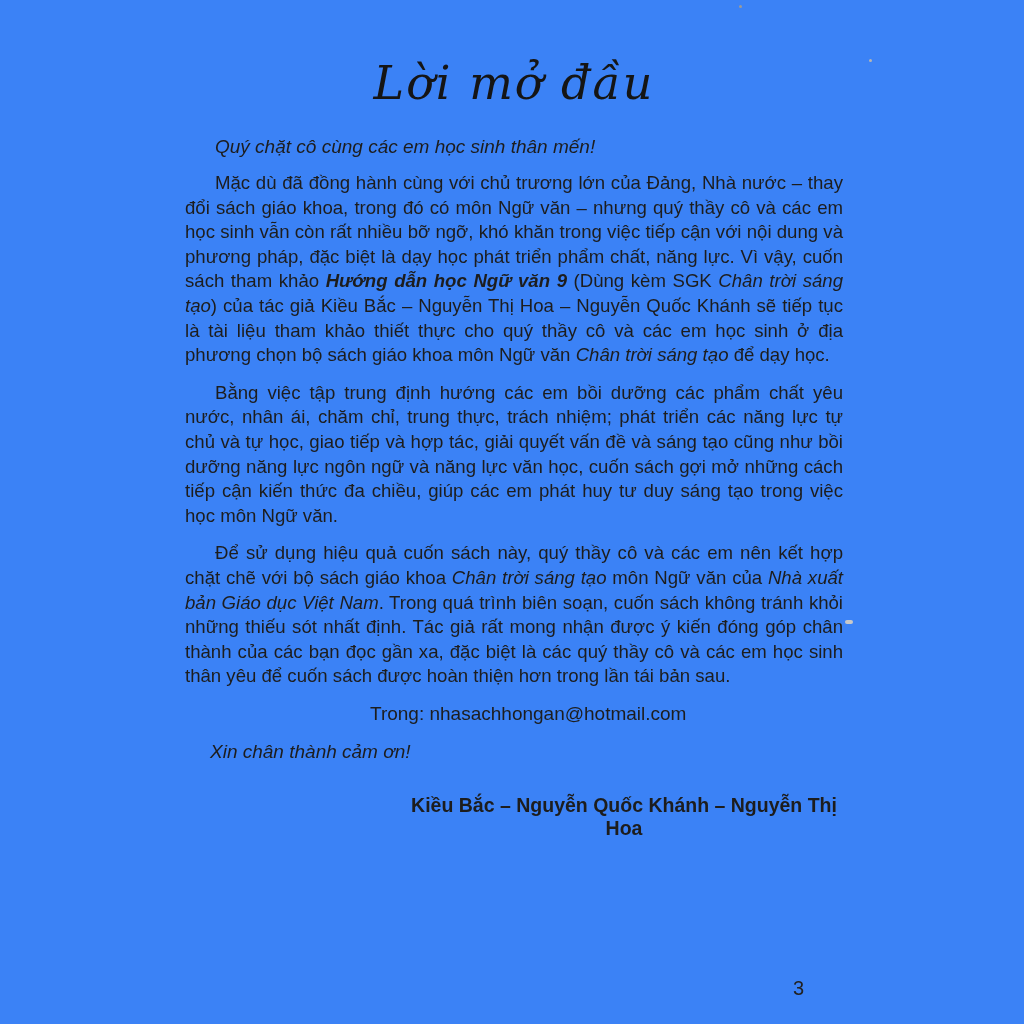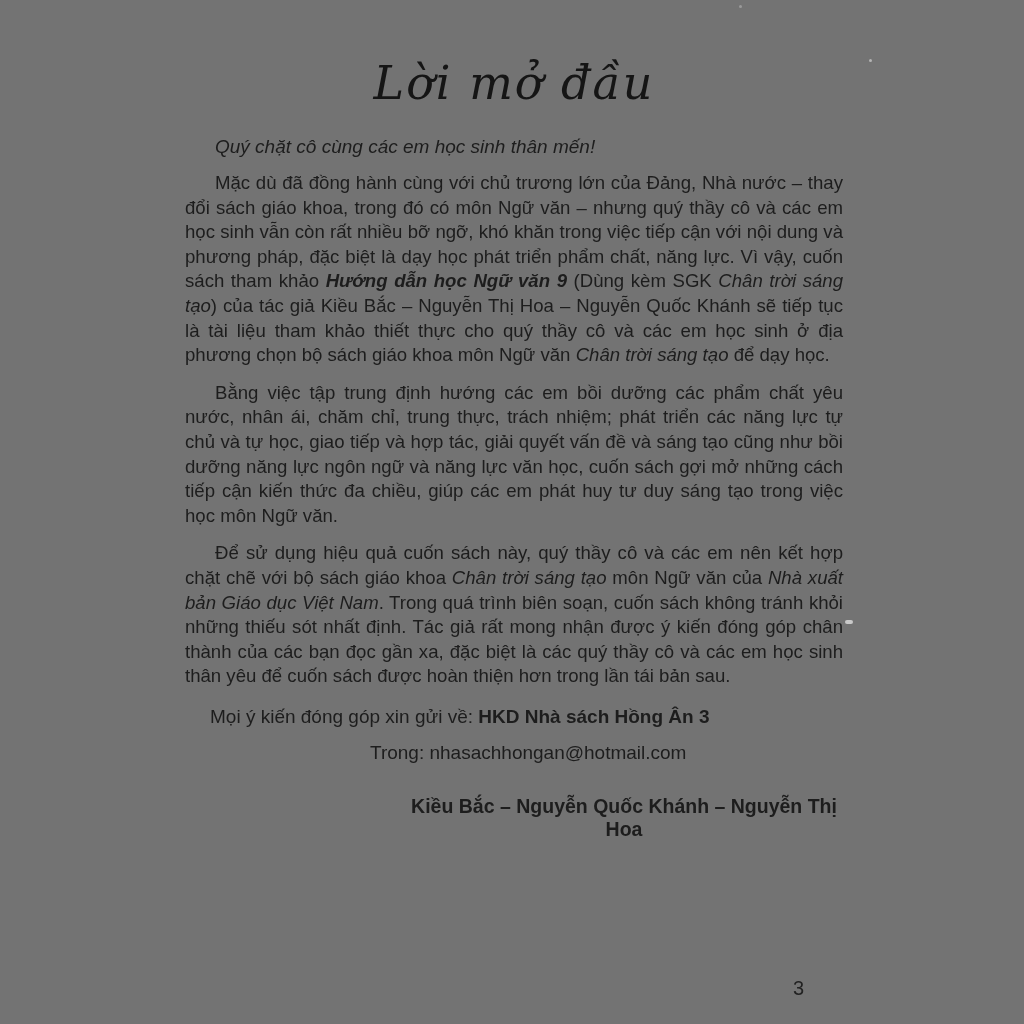--- a/index.html
+++ b/index.html
@@ -1,20 +1,20 @@
 <!DOCTYPE html>
 <html><head>
 <meta charset="utf-8">
 <style>
   html, body { margin: 0; padding: 0; background: #ffffff; }
   .page {
     position: relative;
     width: 1024px;
     height: 1024px;
-    background: #737373;
+    background: #3b82f6;
     font-family: "Liberation Sans", sans-serif;
     color: #1d1d1d;
     overflow: hidden;
   }
   .content {
     position: absolute;
     left: 185px;
     top: 0;
     width: 658px;
   }
@@ -78,25 +78,25 @@
 
     <div class="greeting">Quý chặt cô cùng các em học sinh thân mến!</div>
 
     <p class="body"><span>Mặc dù đã đồng hành cùng với chủ trương lớn của Đảng, Nhà nước – thay đổi sách giáo khoa, trong đó có môn Ngữ văn – nhưng quý thầy cô và các em học sinh vẫn còn rất nhiều bỡ ngỡ, khó khăn trong việc tiếp cận với nội dung và phương pháp, đặc biệt là dạy học phát triển phẩm chất, năng lực. Vì vậy, cuốn sách tham khảo </span><span class="bi">Hướng dẫn học Ngữ văn 9</span><span> (Dùng kèm SGK </span><span class="it">Chân trời sáng tạo</span><span>) của tác giả Kiều Bắc – Nguyễn Thị Hoa – Nguyễn Quốc Khánh sẽ tiếp tục là tài liệu tham khảo thiết thực cho quý thầy cô và các em học sinh ở địa phương chọn bộ sách giáo khoa môn Ngữ văn </span><span class="it">Chân trời sáng tạo</span><span> để dạy học.</span></p>
 
     <p class="body">Bằng việc tập trung định hướng các em bồi dưỡng các phẩm chất yêu nước, nhân ái, chăm chỉ, trung thực, trách nhiệm; phát triển các năng lực tự chủ và tự học, giao tiếp và hợp tác, giải quyết vấn đề và sáng tạo cũng như bồi dưỡng năng lực ngôn ngữ và năng lực văn học, cuốn sách gợi mở những cách tiếp cận kiến thức đa chiều, giúp các em phát huy tư duy sáng tạo trong việc học môn Ngữ văn.</p>
 
 
     <p class="body"><span>Để sử dụng hiệu quả cuốn sách này, quý thầy cô và các em nên kết hợp chặt chẽ với bộ sách giáo khoa </span><span class="it">Chân trời sáng tạo</span><span> môn Ngữ văn của </span><span class="it">Nhà xuất bản Giáo dục Việt Nam</span><span>. Trong quá trình biên soạn, cuốn sách không tránh khỏi những thiếu sót nhất định. Tác giả rất mong nhận được ý kiến đóng góp chân thành của các bạn đọc gần xa, đặc biệt là các quý thầy cô và các em học sinh thân yêu để cuốn sách được hoàn thiện hơn trong lần tái bản sau.</span></p>
 
-    <div class="contact-line feedback"><span>Mọi ý kiến đóng góp xin gửi về: </span><span class="b">HKD Nhà sách Hồng Ân 3</span></div>
 
 
     <div class="contact-line email">Trong: nhasachhongan@hotmail.com</div>
 
+    <div class="contact-line thanks">Xin chân thành cảm ơn!</div>
 
     <div class="signature">
       <div class="sig-authors">Kiều Bắc – Nguyễn Quốc Khánh – Nguyễn Thị Hoa</div>
     </div>
 
   </div>
 
   <div class="page-number">3</div>
 
   <div class="speck speck-1"></div>

